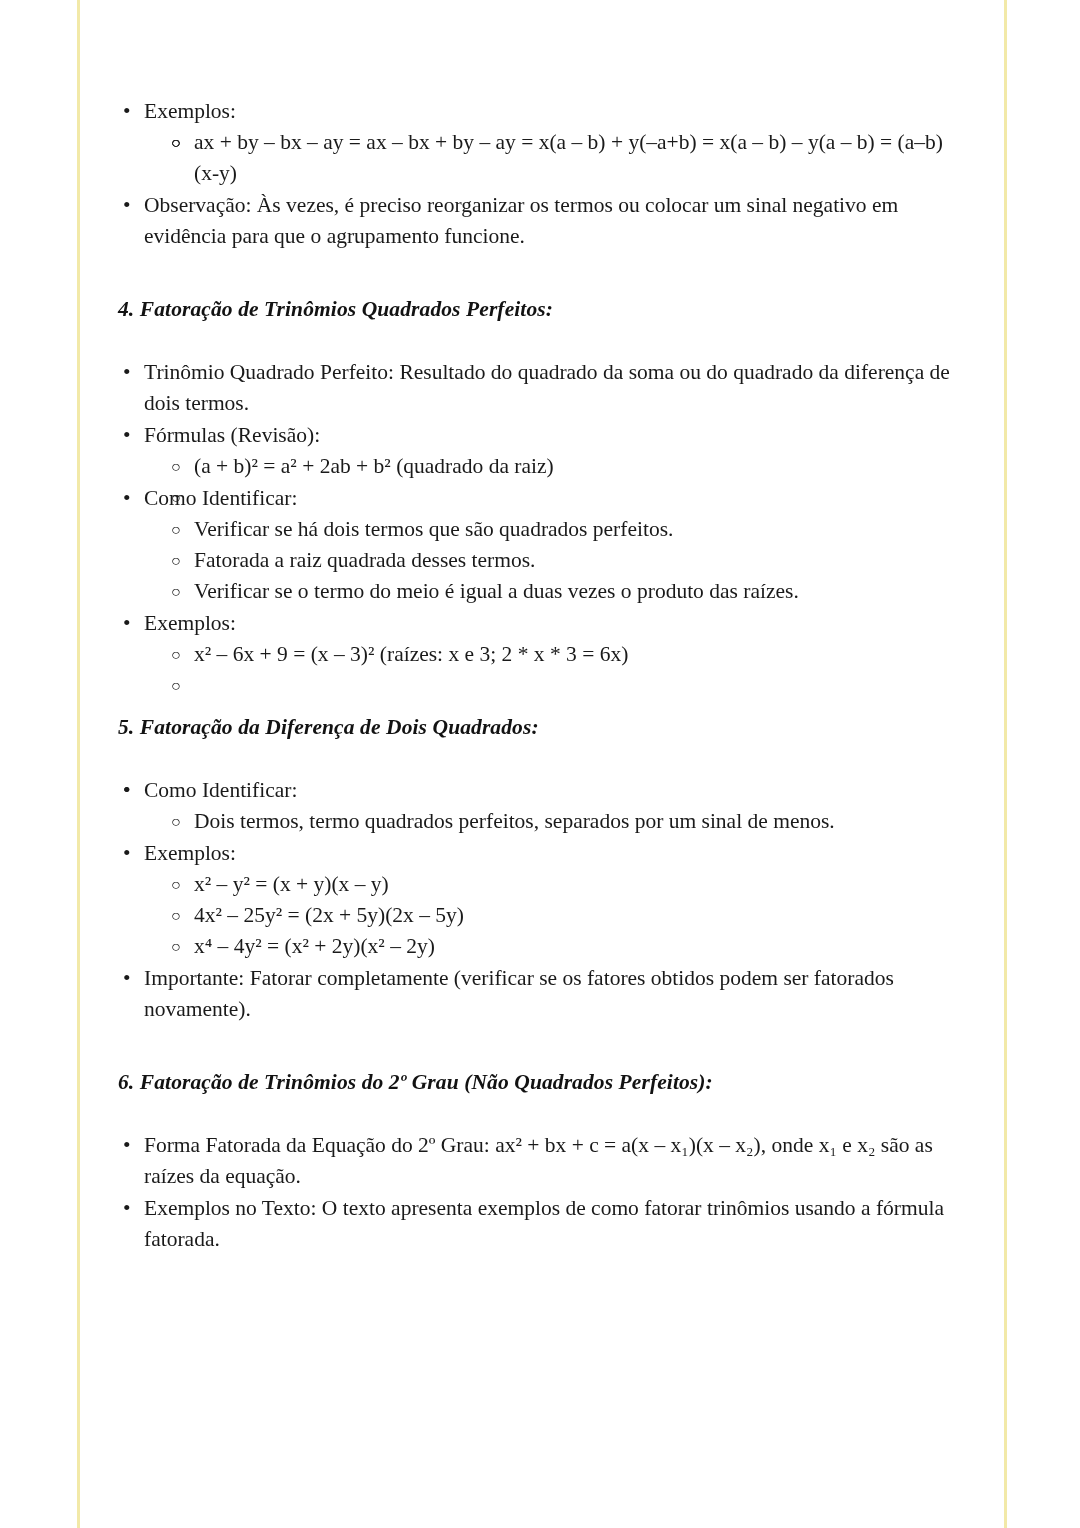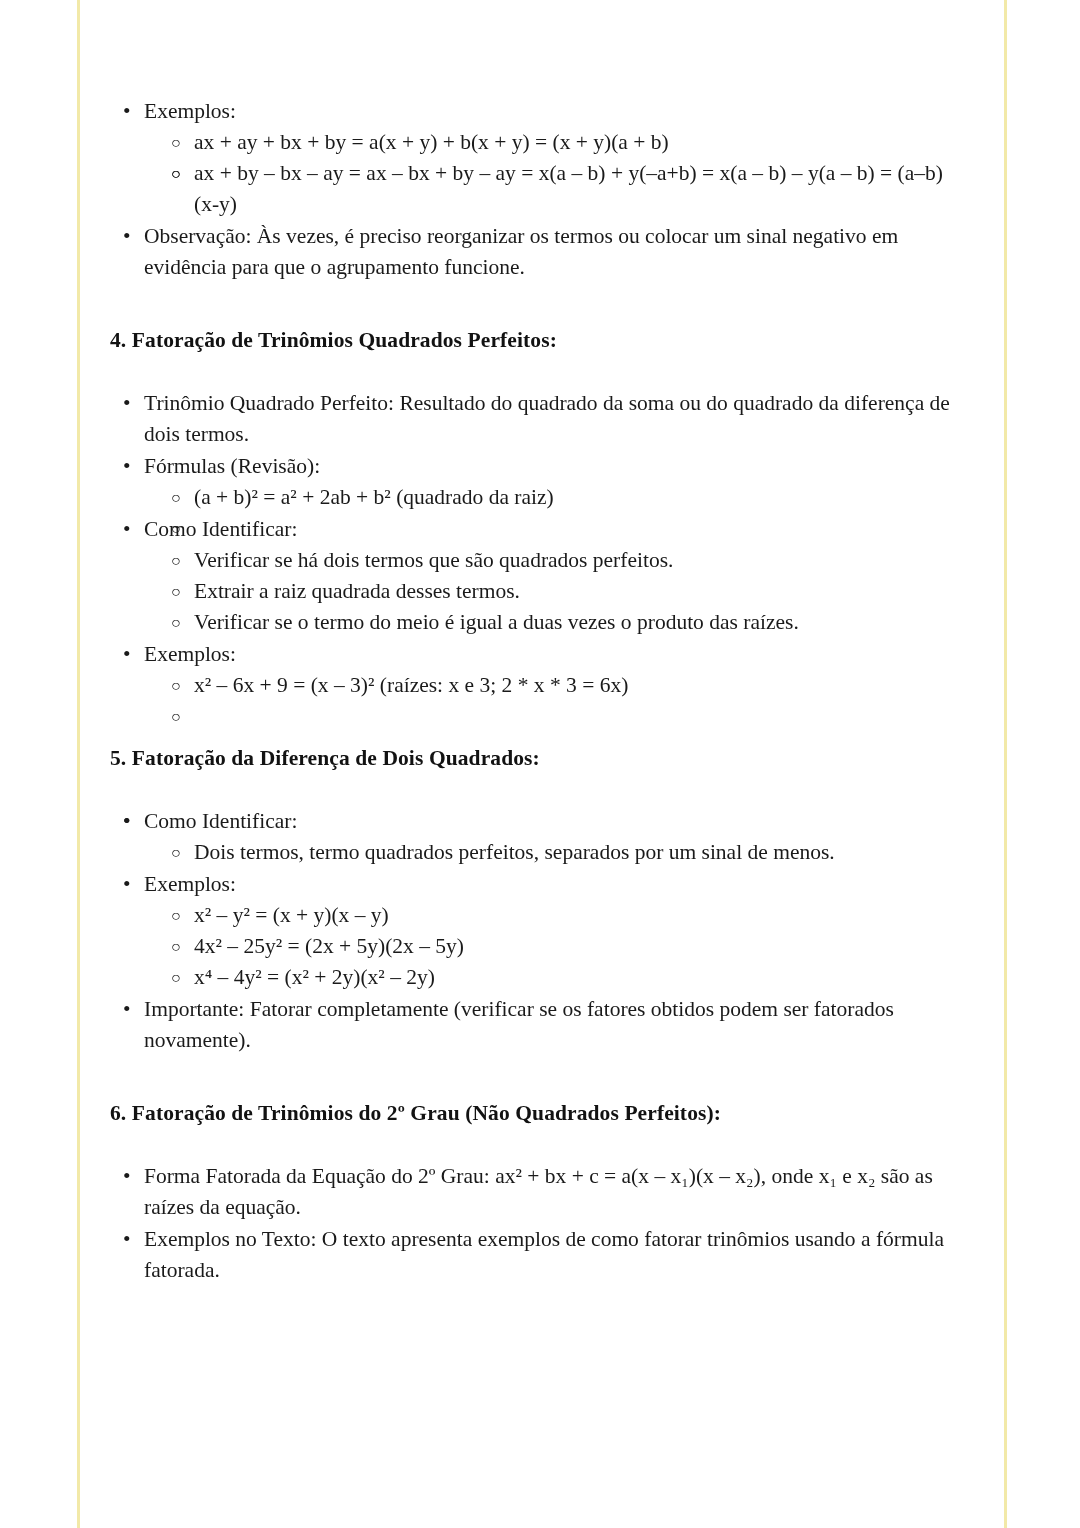--- a/index.html
+++ b/index.html
@@ -45,21 +45,21 @@
   h2.section-heading {
     font-family: "Liberation Serif", "DejaVu Serif", serif;
     font-weight: bold;
     font-size: 21.5px;
     line-height: 1.28;
     margin: 0;
     padding: 0;
     letter-spacing: 0.1px;
     color: #121212;
   }
-  .heading-block { margin: 44px 0 34px 0; }
+  .heading-block { margin: 44px 0 34px 8px; font-style: italic; }
 
   
   ul.lvl1 {
     list-style: none;
     margin: 0;
     padding: 0;
   }
   ul.lvl1 > li.item1 {
     position: relative;
     padding-left: 34px;
@@ -106,42 +106,42 @@
 <body style="background: rgb(255, 255, 255); color: rgb(26, 26, 26);">
 
 <div class="margin-rule left" style="background: rgb(242, 233, 168);"></div>
 <div class="margin-rule right" style="background: rgb(242, 233, 168);"></div>
 
 <div class="page">
   <div class="content" id="content-root">
       <ul class="lvl1 group">
         <li class="item1"><span class="b1">•</span><span class="txt">Exemplos:</span><div class="sub-wrap">
             <ul class="lvl2">
-              <li class="item2"><span class="b2">○</span><span class="txt">ax + ay + bx + by = a(x + y) + b(x + y) = (x + y)(a + b)</span></li>
+              <li class="item2"><span class="b2">○</span></li>
               <li class="item2"><span class="b2">○</span></li>
               <li class="item2"><span class="b2">○</span><span class="txt">ax + by – bx – ay = ax – bx + by – ay = x(a – b) + y(–a+b) = x(a – b) – y(a – b) = (a–b) (x-y)</span></li>
             </ul>
           </div></li>
         <li class="item1"><span class="b1">•</span><span class="txt">Observação: Às vezes, é preciso reorganizar os termos ou colocar um sinal negativo em evidência para que o agrupamento funcione.</span></li>
       </ul>
       <div class="heading-block">
         <h2 class="section-heading">4. Fatoração de Trinômios Quadrados Perfeitos:</h2>
       </div>
       <ul class="lvl1 group">
         <li class="item1"><span class="b1">•</span><span class="txt">Trinômio Quadrado Perfeito: Resultado do quadrado da soma ou do quadrado da diferença de dois termos.</span></li>
         <li class="item1"><span class="b1">•</span><span class="txt">Fórmulas (Revisão):</span><div class="sub-wrap">
             <ul class="lvl2">
               <li class="item2"><span class="b2">○</span><span class="txt">(a + b)² = a² + 2ab + b² (quadrado da raiz)</span></li>
               <li class="item2"><span class="b2">○</span></li>
             </ul>
           </div></li>
         <li class="item1"><span class="b1">•</span><span class="txt">Como Identificar:</span><div class="sub-wrap">
             <ul class="lvl2">
               <li class="item2"><span class="b2">○</span><span class="txt">Verificar se há dois termos que são quadrados perfeitos.</span></li>
-              <li class="item2"><span class="b2">○</span><span class="txt">Extrair a raiz quadrada desses termos.</span></li>
+              <li class="item2"><span class="b2">○</span><span class="txt">Fatorada a raiz quadrada desses termos.</span></li>
               <li class="item2"><span class="b2">○</span><span class="txt">Verificar se o termo do meio é igual a duas vezes o produto das raízes.</span></li>
             </ul>
           </div></li>
         <li class="item1"><span class="b1">•</span><span class="txt">Exemplos:</span><div class="sub-wrap">
             <ul class="lvl2">
               <li class="item2"><span class="b2">○</span><span class="txt">x² – 6x + 9 = (x – 3)² (raízes: x e 3; 2 * x * 3 = 6x)</span></li>
               <li class="item2"><span class="b2">○</span></li>
             </ul>
           </div></li>
       </ul>

